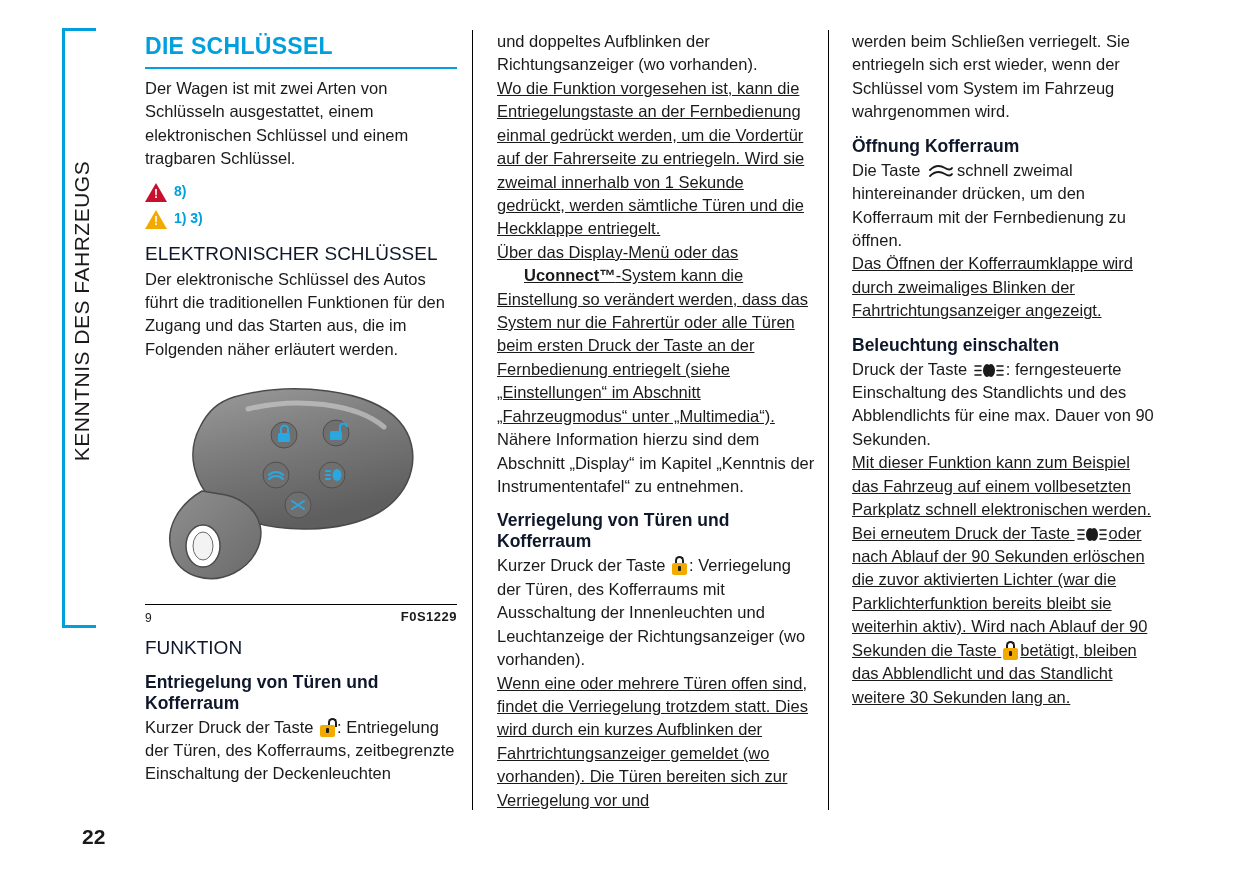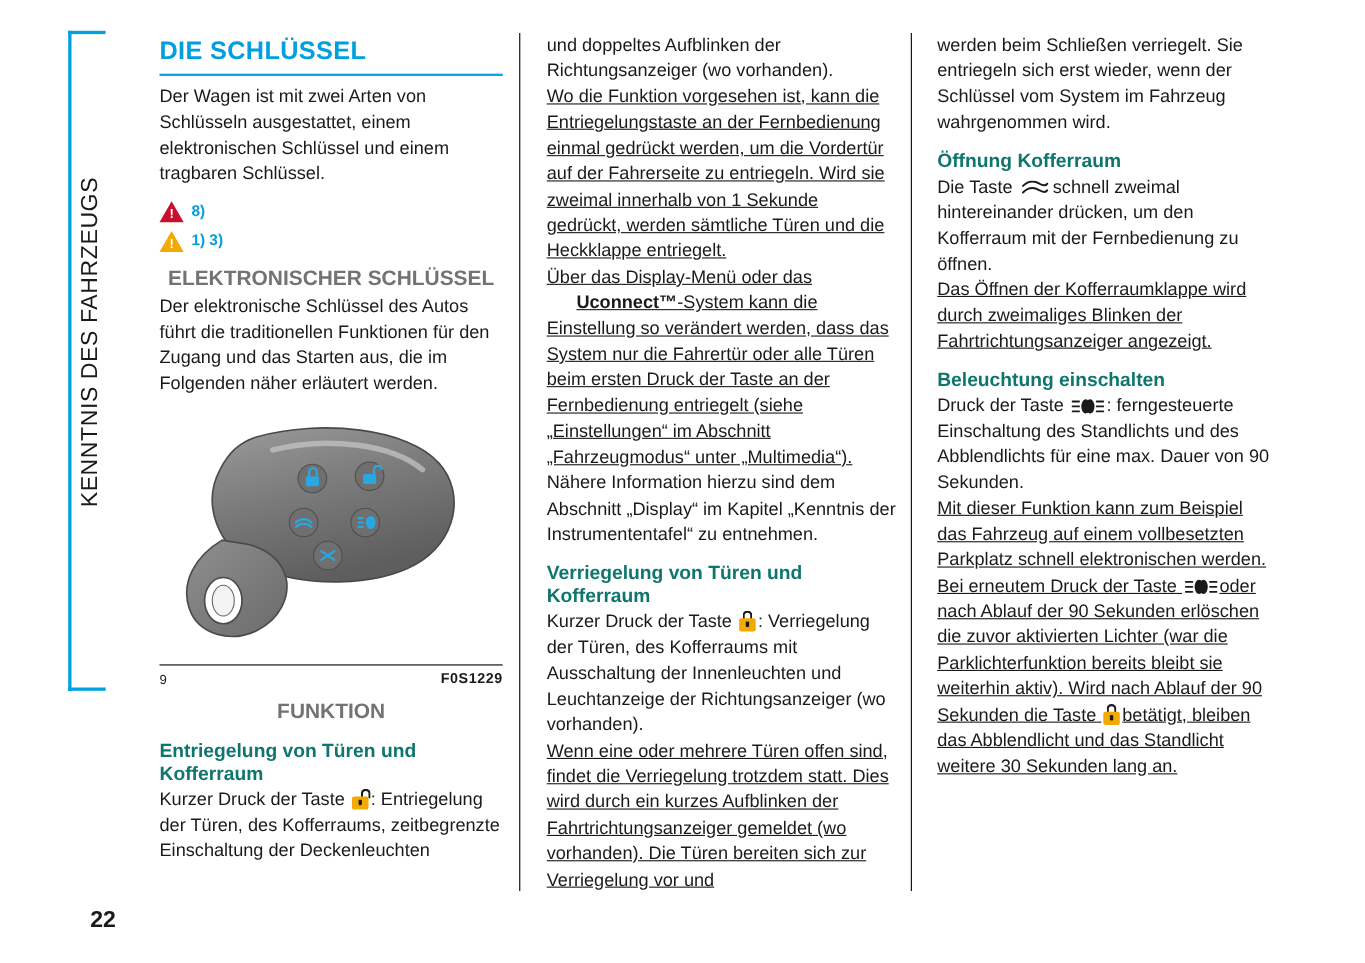--- a/index.html
+++ b/index.html
@@ -74,29 +74,28 @@
     margin: 0 0 4px 0;
     letter-spacing: 0.3px;
   }
   .title-rule {
     height: 2px;
     background: #00a0df;
     margin-bottom: 8px;
   }
   h2.sub-title {
     font-size: 19px;
-    color: #737373;
-    font-weight: bold;
+    color: #0f172a;
+    font-weight: normal;
     margin: 14px 0 2px 0;
     line-height: 1.18;
-    text-align: center;
   }
   h3.sub-title-sm {
     font-size: 17.5px;
-    color: #0f766e;
+    color: #0f172a;
     font-weight: bold;
     margin: 12px 0 2px 0;
     line-height: 1.2;
   }
   .para { margin-bottom: 0; }
   .gap { margin-top: 11px; text-decoration: underline; }
 
   
   .warn-row {
     display: flex;

